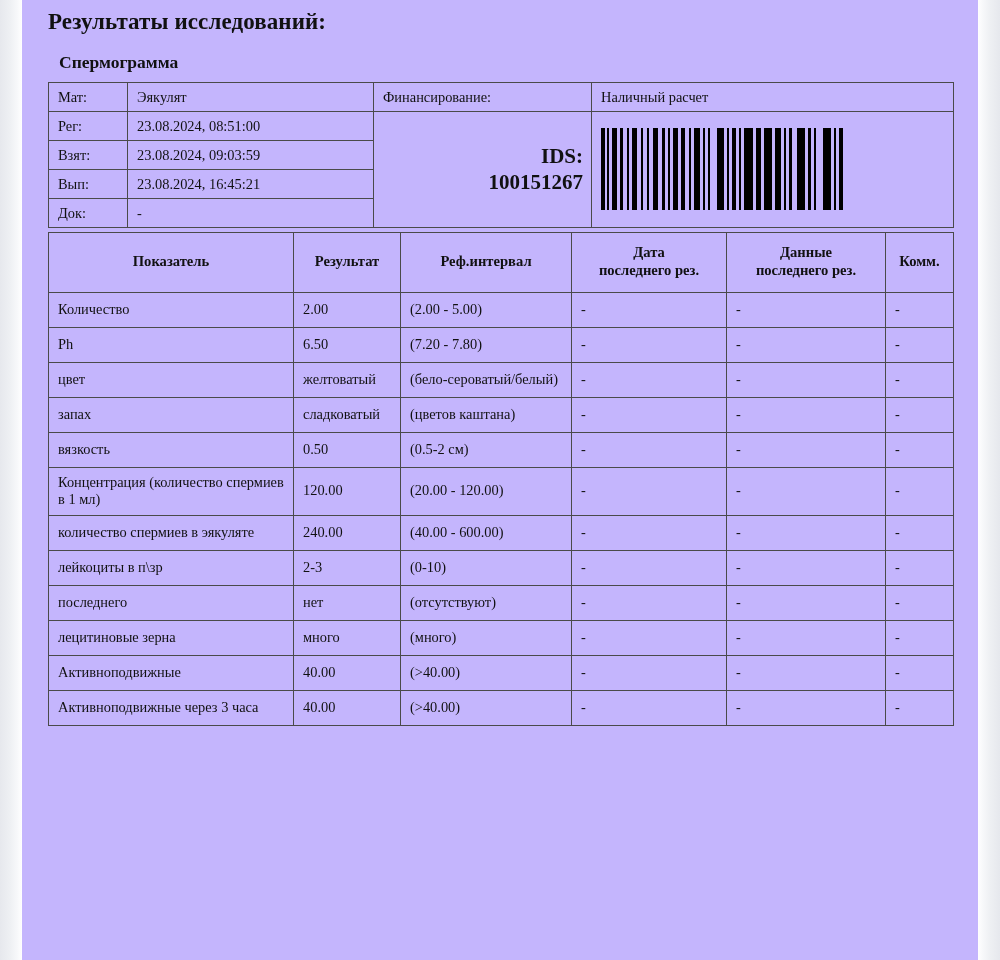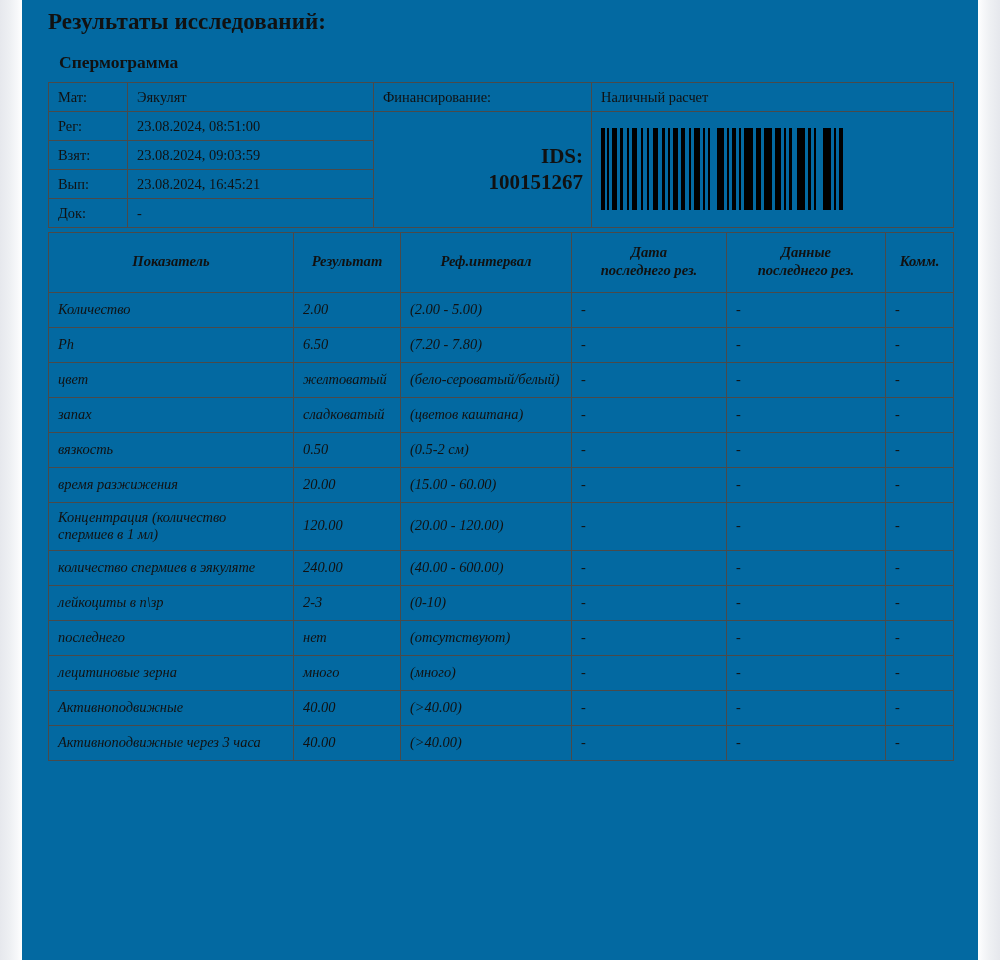--- a/index.html
+++ b/index.html
@@ -33,21 +33,21 @@
     width: 22px;
     background: linear-gradient(to left, #e6e8ed 0%, #eef0f3 45%, #f7f8fa 78%, #ffffff 100%);
   }
 
   .page {
     position: absolute;
     left: 22px;
     top: 0;
     width: 956px;
     height: 960px;
-    background: #0369a1;
+    background: #c4b5fd;
     box-sizing: border-box;
   }
 
   .doc {
     padding: 0 0 0 26px;
   }
 
   .doc-title {
     font-size: 23px;
     font-weight: bold;
@@ -103,21 +103,21 @@
     padding: 6px 10px 6px 54px;
   }
   .barcode {
     height: 82px;
     width: 248px;
     display: block;
   }
   .barcode rect { fill: #000000; }
 
   
-  .results-wrap { margin-top: 4px; font-style: italic; }
+  .results-wrap { margin-top: 4px; }
 
   .results-table {
     width: 905px;
     border: 1.6px solid #3a3a3a;
   }
   .results-table th,
   .results-table td {
     border: 1.4px solid #4a4a4a;
     padding: 6px 8px 6px 9px;
     vertical-align: middle;
@@ -294,28 +294,20 @@
               <td>-</td>
             </tr>
             <tr>
               <td>вязкость</td>
               <td>0.50</td>
               <td>(0.5-2 см)</td>
               <td>-</td>
               <td>-</td>
               <td>-</td>
             </tr>
-            <tr>
-              <td>время разжижения</td>
-              <td>20.00</td>
-              <td>(15.00 - 60.00)</td>
-              <td>-</td>
-              <td>-</td>
-              <td>-</td>
-            </tr>
             <tr class="res-row-tall">
               <td>Концентрация (количество спермиев в 1 мл)</td>
               <td>120.00</td>
               <td>(20.00 - 120.00)</td>
               <td>-</td>
               <td>-</td>
               <td>-</td>
             </tr>
             <tr class="res-row-tall">
               <td>количество спермиев в эякуляте</td>

